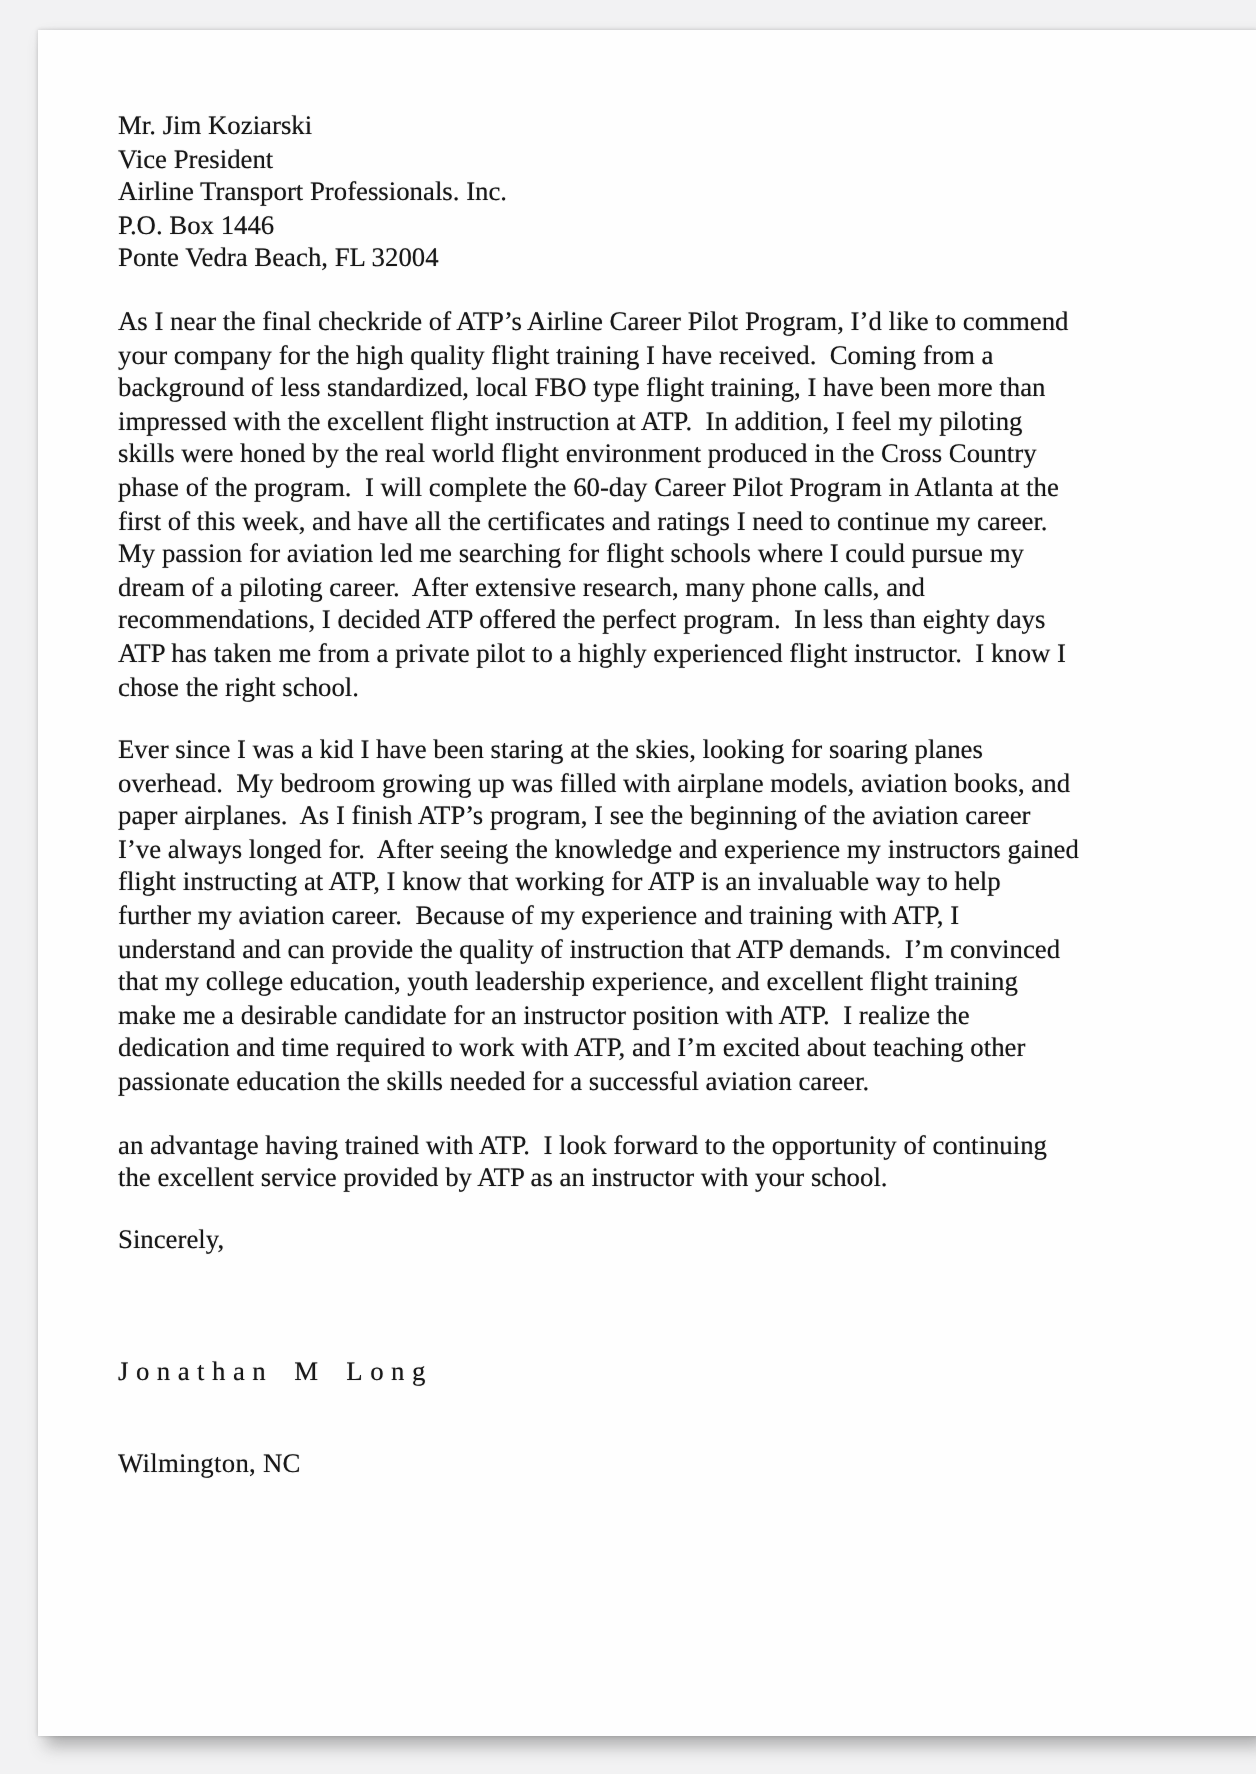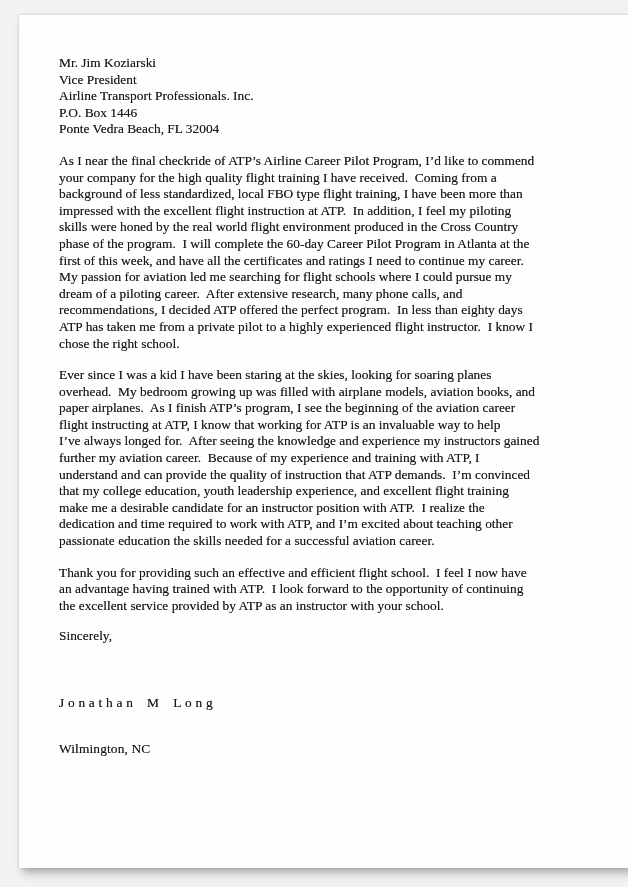--- a/index.html
+++ b/index.html
@@ -84,32 +84,31 @@
           <div class="line">dream of a piloting career.  After extensive research, many phone calls, and</div>
           <div class="line">recommendations, I decided ATP offered the perfect program.  In less than eighty days</div>
           <div class="line">ATP has taken me from a private pilot to a highly experienced flight instructor.  I know I</div>
           <div class="line">chose the right school.</div>
         </div>
 
       <div class="paragraph">
           <div class="line">Ever since I was a kid I have been staring at the skies, looking for soaring planes</div>
           <div class="line">overhead.  My bedroom growing up was filled with airplane models, aviation books, and</div>
           <div class="line">paper airplanes.  As I finish ATP’s program, I see the beginning of the aviation career</div>
+          <div class="line">I’ve always longed for.  After seeing the knowledge and experience my instructors gained</div>
           <div class="line">flight instructing at ATP, I know that working for ATP is an invaluable way to help</div>
-          <div class="line">I’ve always longed for.  After seeing the knowledge and experience my instructors gained</div>
           <div class="line">further my aviation career.  Because of my experience and training with ATP, I</div>
           <div class="line">understand and can provide the quality of instruction that ATP demands.  I’m convinced</div>
           <div class="line">that my college education, youth leadership experience, and excellent flight training</div>
           <div class="line">make me a desirable candidate for an instructor position with ATP.  I realize the</div>
           <div class="line">dedication and time required to work with ATP, and I’m excited about teaching other</div>
           <div class="line">passionate education the skills needed for a successful aviation career.</div>
         </div>
 
       <div class="paragraph">
-          <div class="line">Thank you for providing such an effective and efficient flight school.  I feel I now have</div>
           <div class="line">an advantage having trained with ATP.  I look forward to the opportunity of continuing</div>
           <div class="line">the excellent service provided by ATP as an instructor with your school.</div>
         </div>
 
       <div class="closing line">Sincerely,</div>
 
       <div class="signature-name line">Jonathan M Long</div>
 
       <div class="signature-location line">Wilmington, NC</div>
 

